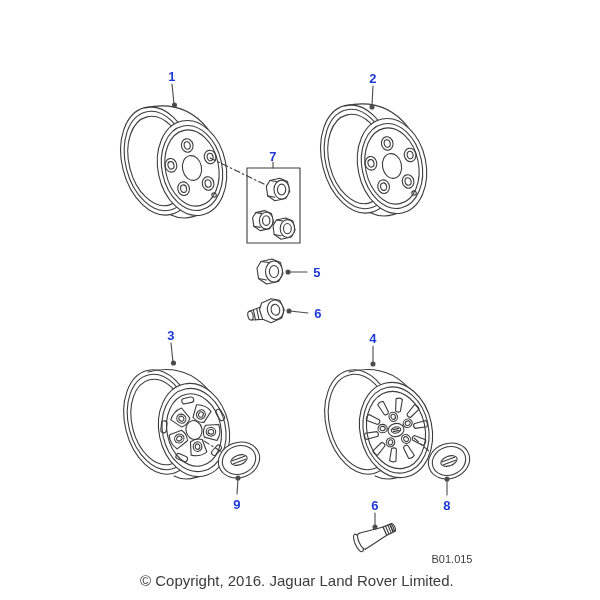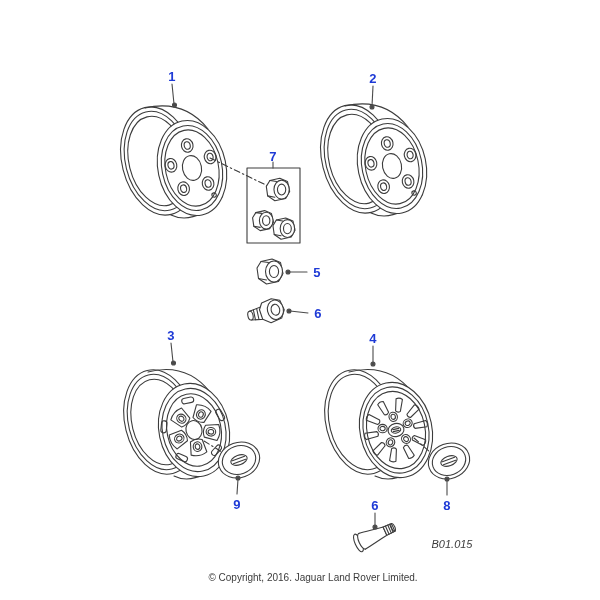--- a/index.html
+++ b/index.html
@@ -8,26 +8,26 @@
     font-family:"Liberation Sans",sans-serif;overflow:hidden;
   }
   #lineart{position:absolute;left:0;top:0;color:var(--line,#3c3c3c);}
   #lineart *{vector-effect:non-scaling-stroke;}
   .callout{
     position:absolute;transform:translate(-50%,-50%);
     font-weight:bold;font-size:13px;color:var(--accent,#1e3ad6);
     cursor:pointer;line-height:1;letter-spacing:0.5px;
   }
   .info-block{
-    position:absolute;left:402px;top:537px;width:100px;text-align:center;
-    font-size:11px;color:var(--line,#3c3c3c);line-height:15.3px;font-style:italic;
+    position:absolute;left:402px;top:552px;width:100px;text-align:center;
+    font-size:11px;color:var(--line,#3c3c3c);line-height:15.3px;
   }
   .copyright{
-    position:absolute;left:140px;top:572px;width:346px;text-align:center;
-    font-size:10px;color:var(--line,#3c3c3c);
+    position:absolute;left:140px;top:572px;width:346px;text-align:left;
+    font-size:15px;color:var(--line,#3c3c3c);
   }
 </style>
 </head>
 <body>
 
 <div id="canvas" style="--accent: #1e3ad6; --line: #3c3c3c; --bg: #ffffff;">
 
   <svg id="lineart" width="600" height="600" viewBox="0 0 600 600" fill="none" stroke="currentColor" stroke-width="1.1" stroke-linecap="round" stroke-linejoin="round">
     <defs>
 

